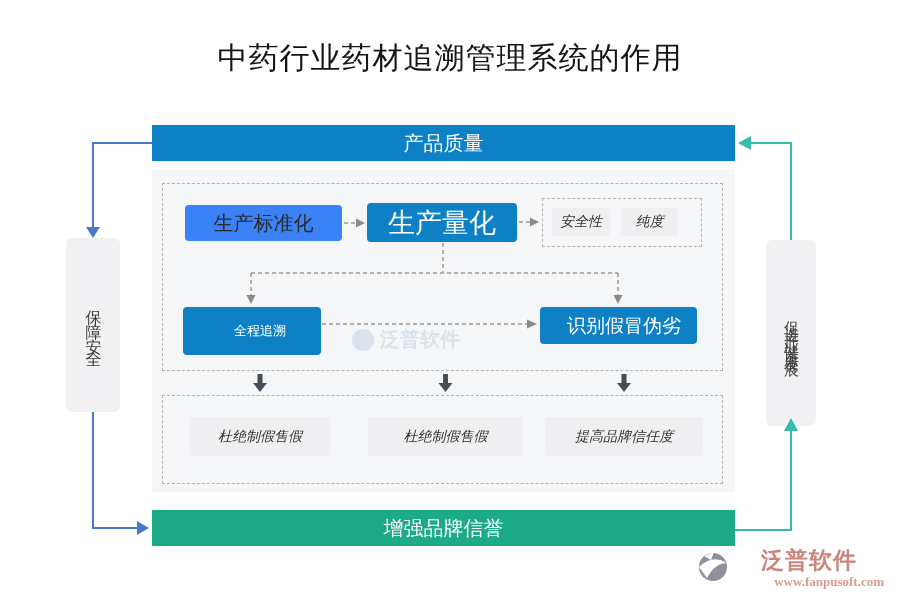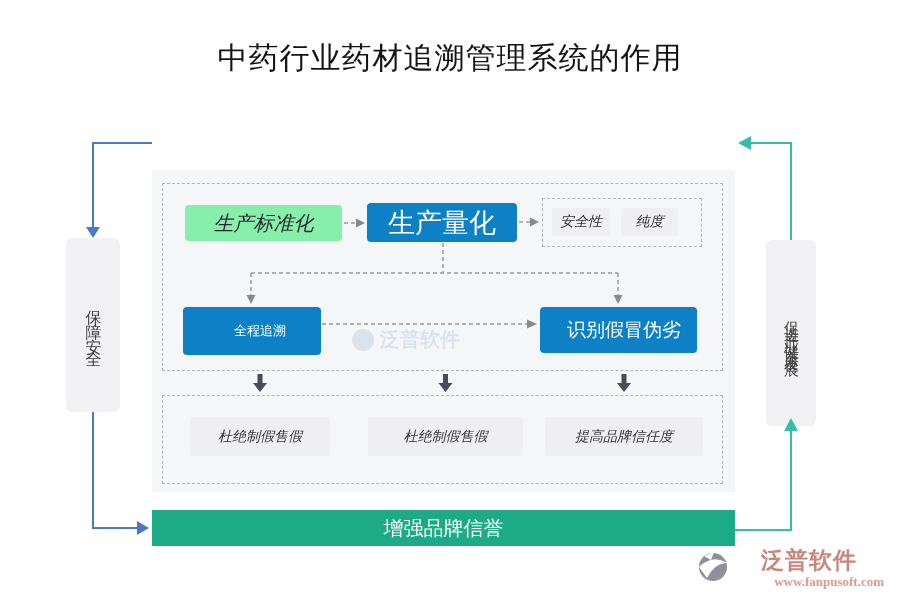--- a/index.html
+++ b/index.html
@@ -23,29 +23,29 @@
     background:#f5f6f8;
   }
   .dashed-box{position:absolute;border:1px dashed #b3b3b3;}
   .dc-upper{left:162px;top:183px;width:559px;height:186px;}
   .dc-lower{left:162px;top:395px;width:559px;height:87px;}
   .dc-sub{left:542px;top:198px;width:158px;height:47px;}
   .node{
     position:absolute;display:flex;align-items:center;justify-content:center;
     box-sizing:border-box;border-radius:4px;
   }
-  .node.gray{background:#86efac;color:#2a2a2a;font-family:"Liberation Serif",serif;font-style:italic;}
+  .node.gray{background:#3b82f6;color:#2a2a2a;font-family:"Liberation Serif",serif;}
   .node.blue{background:#0e80c5;color:#ffffff;font-family:"Liberation Serif",serif;}
   .node.small{background:#efeff1;color:#333333;font-family:"Liberation Sans",sans-serif;font-size:14px;border-radius:3px;font-style:italic;}
   .n-standard{left:185px;top:205px;width:157px;height:36px;font-size:20px;}
   .n-quantify{left:367px;top:203px;width:150px;height:39px;font-size:27px;}
   .n-safety{left:552px;top:208px;width:58px;height:28px;}
   .n-purity{left:621px;top:208px;width:57px;height:28px;}
   .n-trace{left:183px;top:307px;width:138px;height:48px;font-size:13px;padding-left:16px;}
-  .n-identify{left:540px;top:307px;width:157px;height:46px;font-size:19px;padding-left:11px;}
+  .n-identify{left:540px;top:307px;width:157px;height:37px;font-size:19px;padding-left:11px;}
   .n-res1{left:190px;top:417px;width:140px;height:39px;font-size:15px;}
   .n-res2{left:368px;top:417px;width:155px;height:39px;font-size:15px;}
   .n-res3{left:545px;top:417px;width:158px;height:39px;font-size:15px;}
   .vbox{
     position:absolute;background:#f1f1f3;border-radius:6px;
     display:flex;align-items:center;justify-content:center;
     writing-mode:vertical-rl;text-orientation:upright;color:#3c3c3c;
   }
   .vbox.left{left:66px;top:238px;width:54px;height:174px;font-size:16px;letter-spacing:14px;}
   .vbox.right{left:766px;top:240px;width:50px;height:186px;font-size:15px;letter-spacing:6px;}
@@ -69,20 +69,21 @@
     font-family:"Liberation Serif",serif;font-size:13px;font-weight:bold;color:#db9a8c;margin-left:40px;
   }
 </style>
 </head>
 <body>
 
 <div class="canvas">
 
   <div class="title">中药行业药材追溯管理系统的作用</div>
 
+  <div class="banner top">产品质量</div>
 
   <div class="panel"></div>
   <div class="dashed-box dc-upper"></div>
   <div class="dashed-box dc-lower"></div>
   <div class="dashed-box dc-sub"></div>
 
   <div class="watermark">
     <span class="wm-circle"></span>
     <span>泛普软件</span>
   </div>

